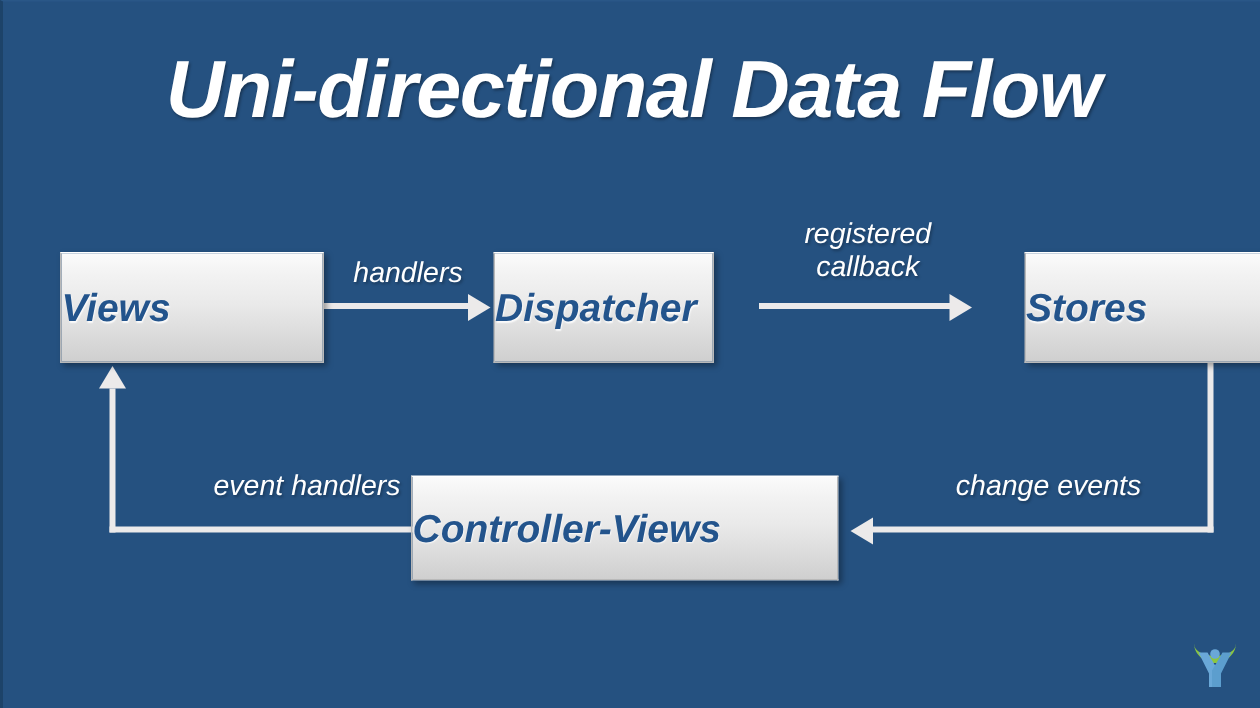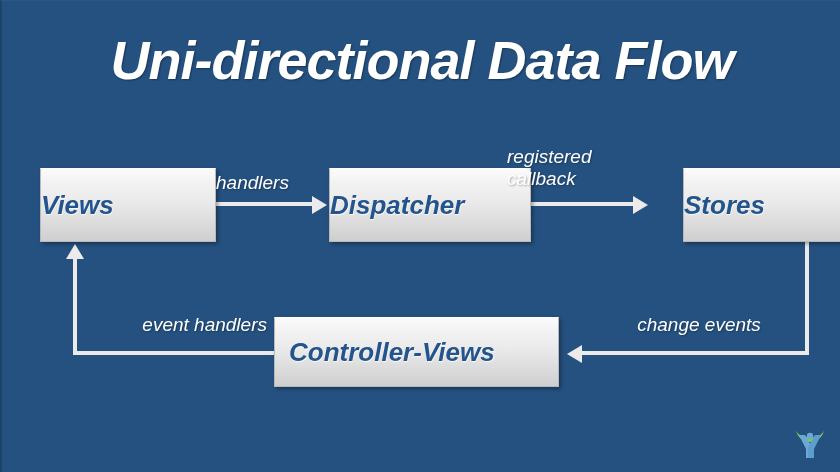--- a/index.html
+++ b/index.html
@@ -57,32 +57,33 @@
     align-items: center;
     color: #23548c;
     font-family: "Liberation Sans", sans-serif;
     font-weight: bold;
     font-size: 26px;
     letter-spacing: 0px;
     text-shadow: 0.5px 1px 1px rgba(255,255,255,0.85);
   }
 
   #node-views        { left: 38px;  top: 167px; width: 176px; height: 74px; }
-  #node-dispatcher   { left: 327px; top: 167px; width: 202px; height: 74px; }
+  #node-dispatcher   { left: 327px; top: 167px; width: 147px; height: 74px; }
   #node-stores       { left: 648px; top: 167px; width: 174px; height: 74px; margin-left: 33px; }
-  #node-controller   { left: 272px; top: 316px; width: 285px; height: 70px; padding-left: 14px; }
+  #node-controller   { left: 272px; top: 316px; width: 285px; height: 70px; }
 
   
   .edge-label {
     position: absolute;
     color: #ffffff;
     font-family: "Liberation Sans", sans-serif;
     font-size: 19px;
     line-height: 22px;
     white-space: pre-line;
+    text-align: center;
     text-shadow: 1px 1px 2px rgba(0,0,0,0.3);
   }
 
   #label-actions            { left: 214px; top: 171px; width: 112px; }
   #label-registered         { left: 505px; top: 145px; width: 143px; }
   #label-event-handlers     { left: 100px;  top: 313px; width: 165px; text-align: right; }
   #label-change-events      { left: 612px; top: 313px; width: 170px; text-align: center; }
 
   
   .conn { position: absolute; background: #eceaea; }

